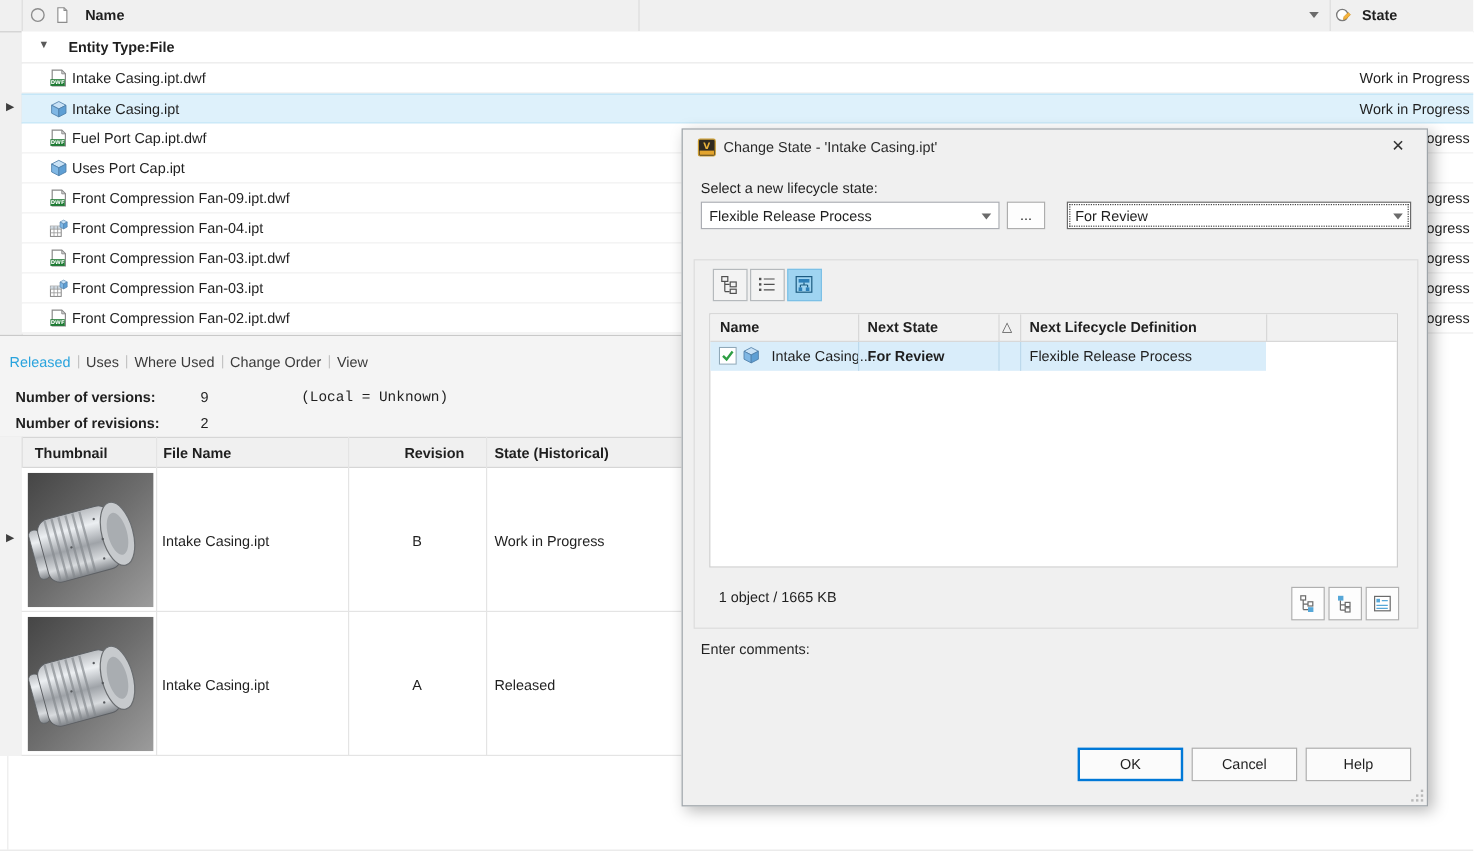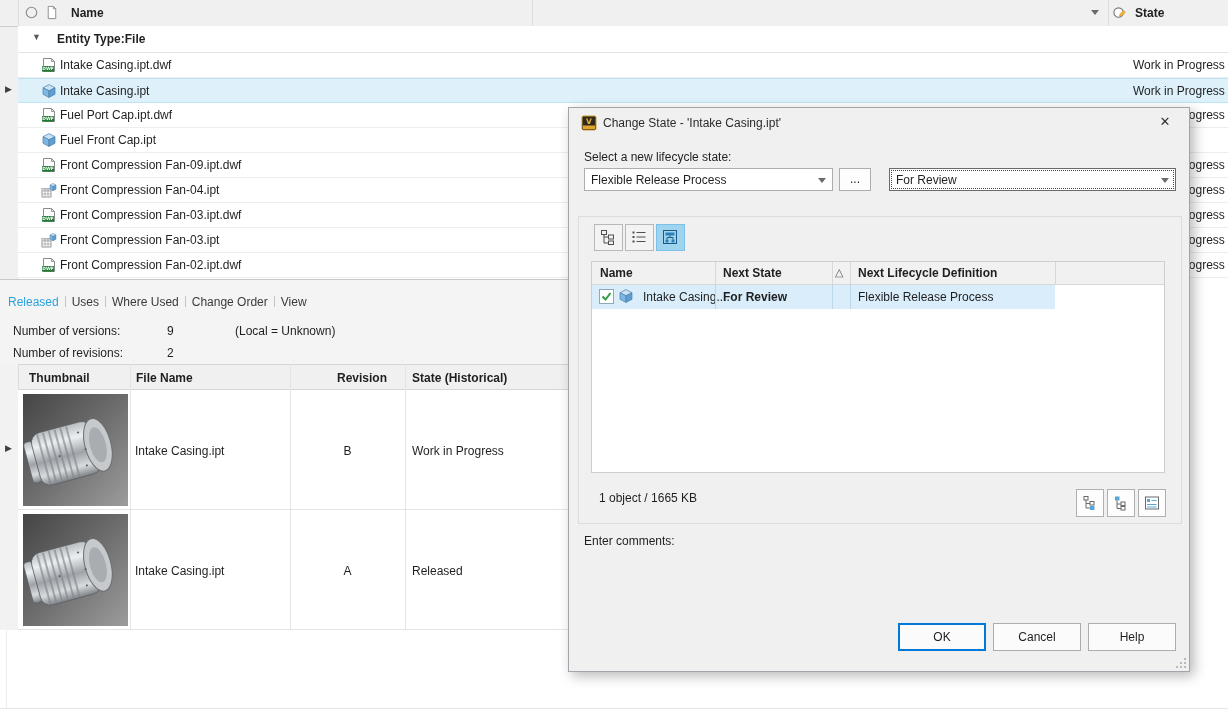--- a/index.html
+++ b/index.html
@@ -22,23 +22,23 @@
   .fn{position:absolute;left:42px;top:5px;white-space:nowrap;}
   .fs{position:absolute;left:1115px;top:5px;white-space:nowrap;}
   .marker{position:absolute;font-size:9px;color:#3f3f3f;}
 
   
   .hist-top{position:absolute;left:0;top:279px;width:568px;height:84px;background:#f4f4f4;border-top:1px solid #c9c9c9;}
   .tabs{position:absolute;left:8px;top:15px;white-space:nowrap;font-size:12px;}
   .tab{color:#3a3a3a;margin:0 6px;cursor:default;}
   .tab.active{color:#29a3dd;}
   .tsep{display:inline-block;width:0;height:11px;border-left:1px solid #c4c4c4;vertical-align:-1px;}
-  .inflabel{position:absolute;left:13px;font-weight:normal;white-space:nowrap;}
+  .inflabel{position:absolute;left:13px;font-weight:bold;white-space:nowrap;}
   .infval{position:absolute;left:167px;white-space:nowrap;}
-  .infnote{position:absolute;left:235px;white-space:nowrap;}
+  .infnote{position:absolute;left:251px;white-space:nowrap;font-family:Liberation Mono, monospace;}
   .htable-head{position:absolute;left:0;top:364px;width:568px;height:26px;background:#f0f0f0;border-top:1px solid #d6d6d6;border-bottom:1px solid #d6d6d6;box-sizing:border-box;}
   .hth{position:absolute;top:6px;font-weight:bold;white-space:nowrap;}
   .hcol-line{position:absolute;width:1px;background:#e4e4e4;top:364px;height:266px;}
   .hrow{position:absolute;left:18px;width:550px;height:120px;background:#fff;border-bottom:1px solid #e4e4e4;box-sizing:border-box;}
   .hgutter{position:absolute;left:0;top:364px;width:18px;height:266px;background:#f2f2f2;border-right:1px solid #ddd;}
   .thumb{position:absolute;left:5px;top:4px;width:105px;height:112px;}
   .hname{position:absolute;left:117px;top:54px;white-space:nowrap;}
   .hrev{position:absolute;left:272px;top:54px;width:115px;text-align:center;}
   .hstate{position:absolute;left:394px;top:54px;white-space:nowrap;}
   .win-left-line{position:absolute;left:6px;top:630px;width:1px;height:78px;background:#ececec;}
@@ -257,21 +257,21 @@
     <svg class="fi">
         <use href="#i-dwf"></use>
       </svg>
     <span class="fn">Fuel Port Cap.ipt.dwf</span>
     <span class="fs">Work in Progress</span>
   </div>
   <div class="frow" style="top:128px">
     <svg class="fi">
         <use href="#i-ipt"></use>
       </svg>
-    <span class="fn">Fuel Front Cap.ipt</span>
+    <span class="fn">Uses Port Cap.ipt</span>
     <span class="fs"></span>
   </div>
   <div class="frow" style="top:153px">
     <svg class="fi">
         <use href="#i-dwf"></use>
       </svg>
     <span class="fn">Front Compression Fan-09.ipt.dwf</span>
     <span class="fs">Work in Progress</span>
   </div>
   <div class="frow" style="top:178px">

